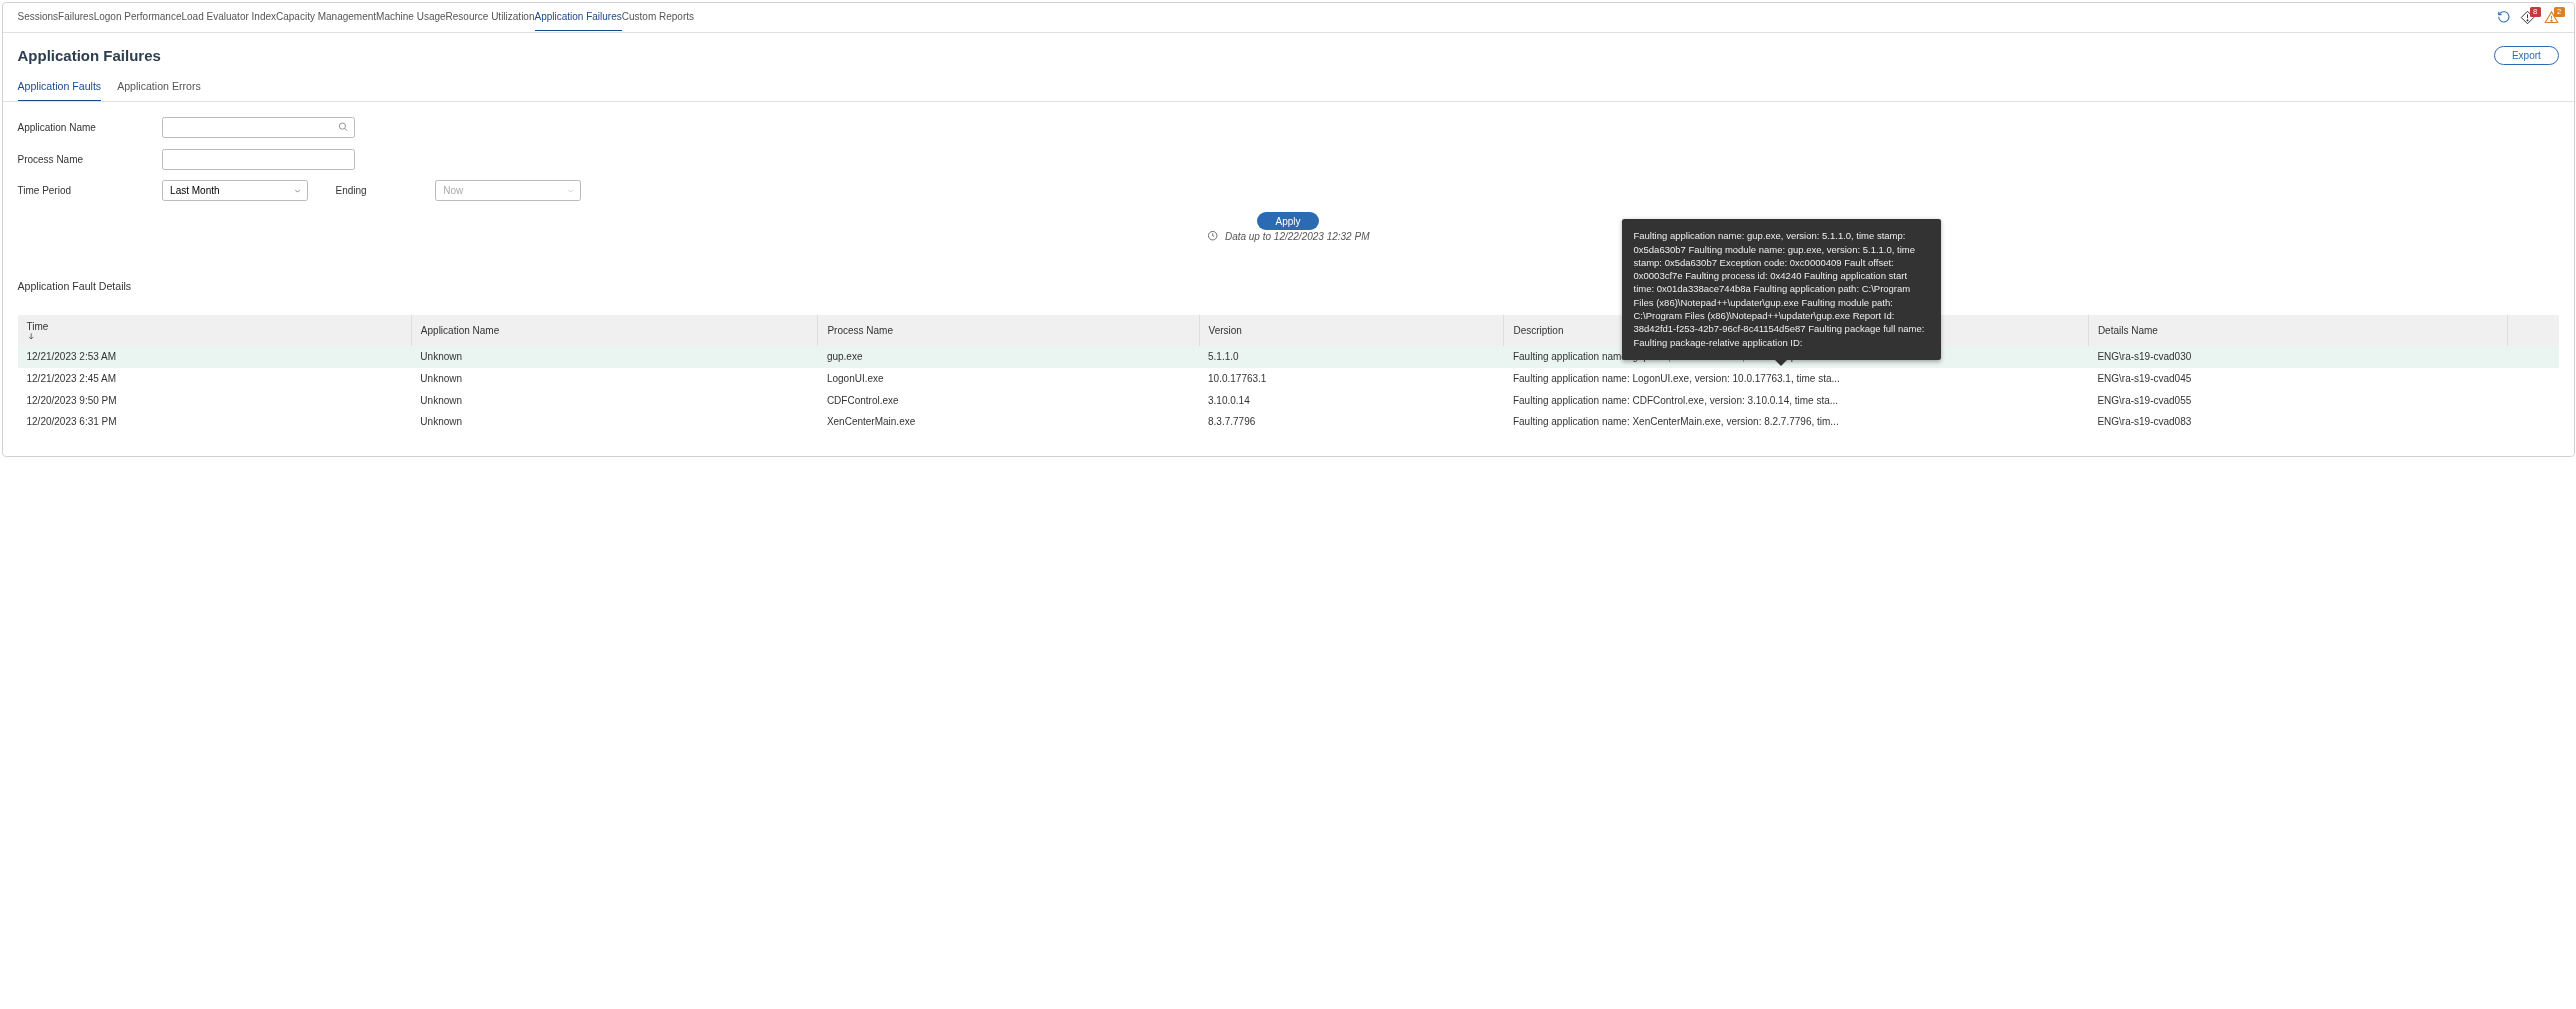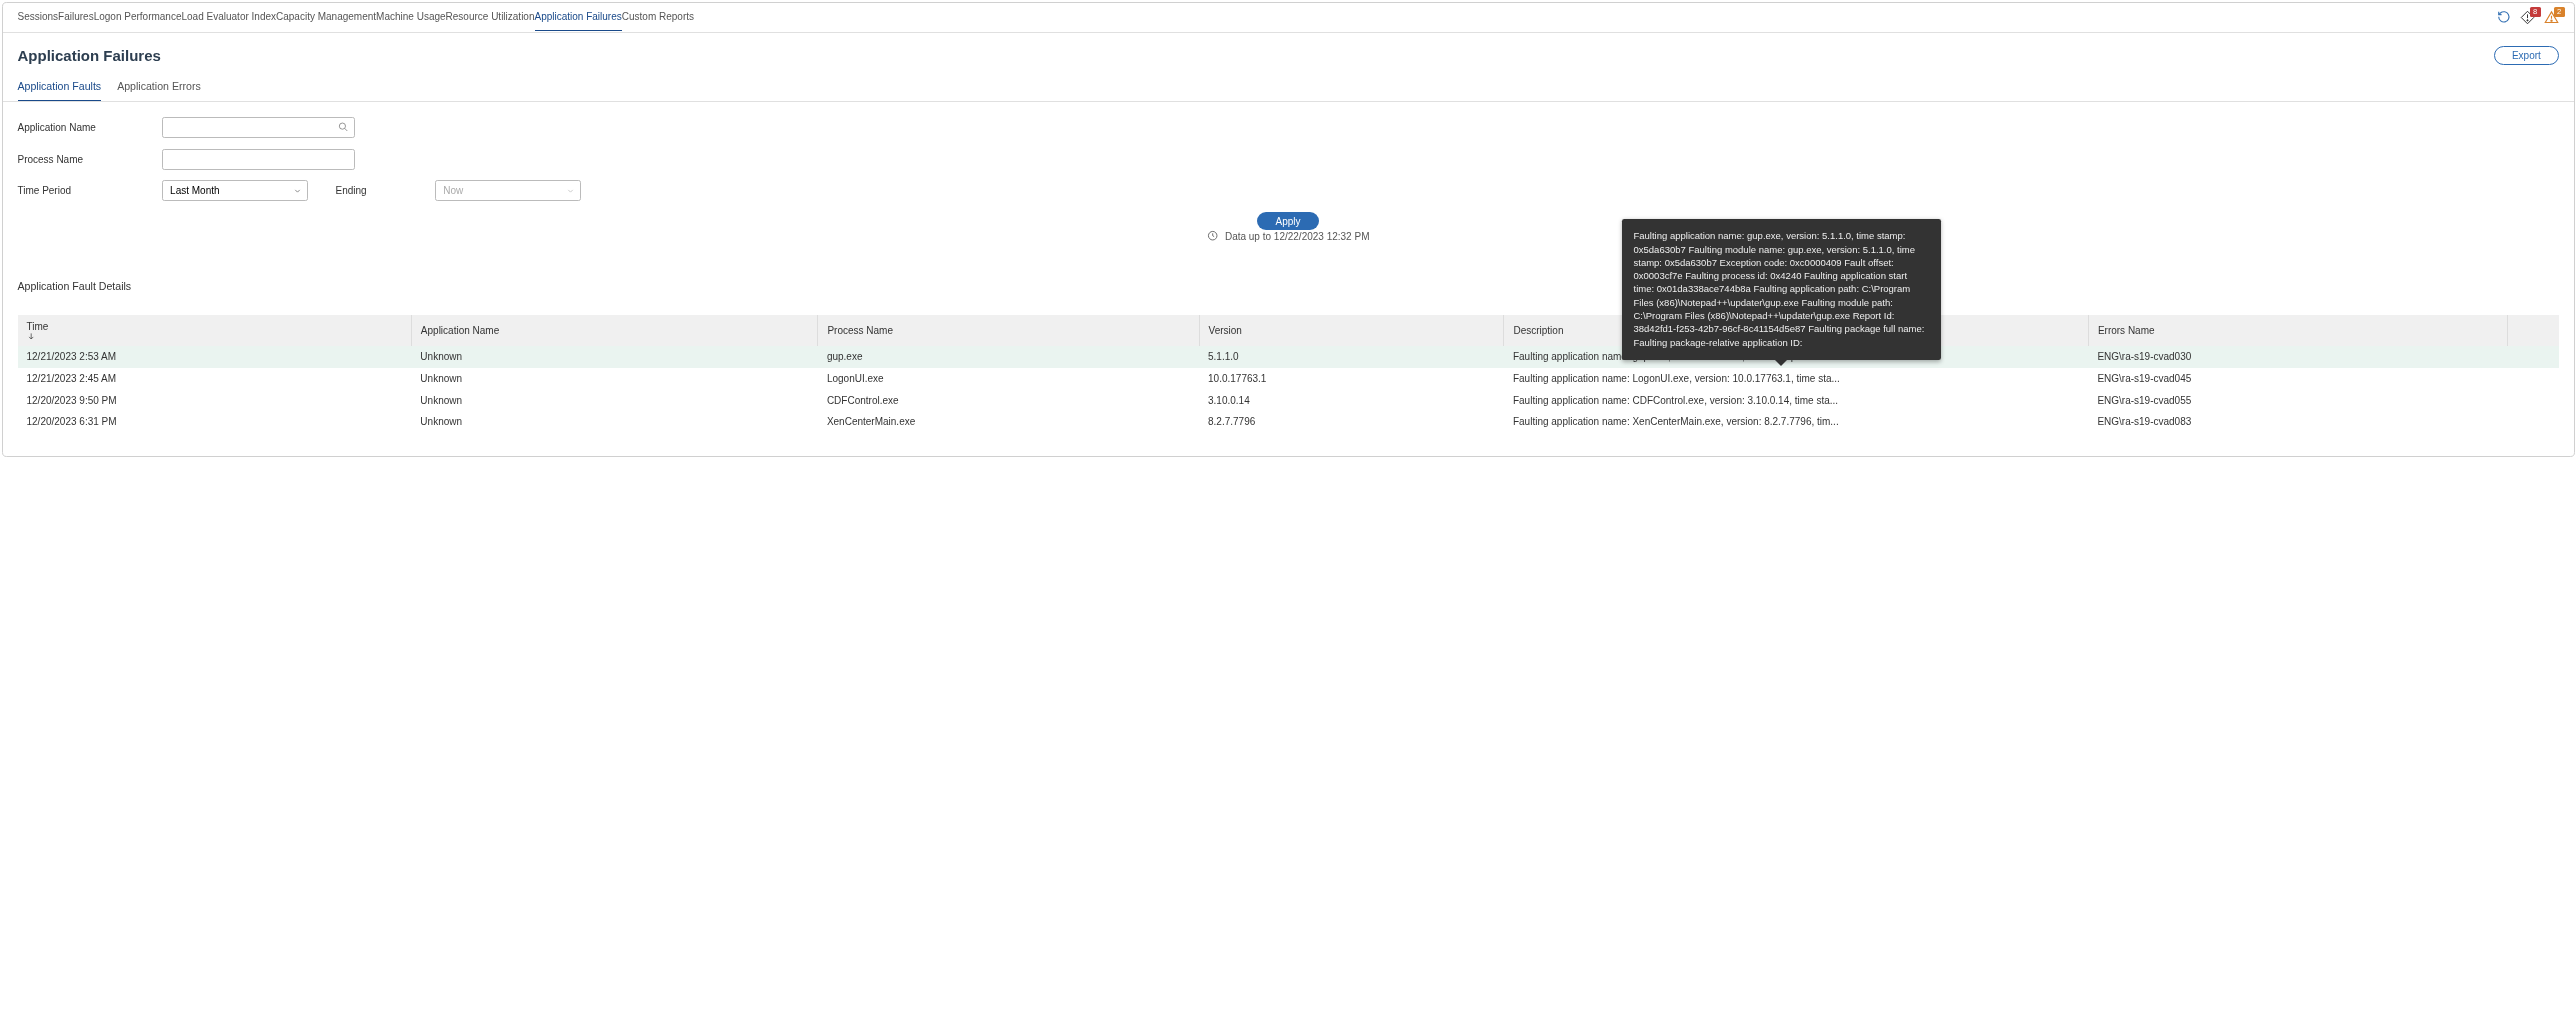--- a/index.html
+++ b/index.html
@@ -32,21 +32,21 @@
 .filter-label { width: 144px; color: #333; font-size: 10px; }
 .text-input { width: 193px; height: 21px; border: 0.8px solid #bbb; border-radius: 2.3px; padding: 0 21px 0 6px; font-size: 10px; }
 .input-wrap { position: relative; display: inline-block; }
 .search-icon { position: absolute; right: 6px; top: 50%; transform: translateY(-50%); color: #888; pointer-events: none; }
 .select-input { width: 146px; height: 21px; border: 0.8px solid #bbb; border-radius: 2.3px; padding: 0 21px 0 7.6px; font-size: 10px; background: #fff; appearance: none; cursor: pointer; }
 .select-wrap { position: relative; display: inline-block; }
 .chevron-icon { position: absolute; right: 6px; top: 50%; transform: translateY(-50%); color: #666; pointer-events: none; }
 .select-input:disabled { color: #aaa; background: #fff; }
 .ending-label { margin-left: 28px; margin-right: 68px; }
 .apply-btn { background: #2c6bb3; color: #fff; border: none; border-radius: 10.6px; padding: 3.8px 18px; cursor: pointer; font-size: 10px; }
-.data-upto { float: right; display: flex; align-items: center; color: #555; gap: 7px; }
+.data-upto { float: right; display: flex; align-items: center; color: #555; gap: 7px; font-style: italic; }
 
 
 .details-title { padding: 23px 15px 23px; font-size: 10.6px; font-weight: 500; color: #333; }
 .table-wrap { padding: 0 15px 23px; }
 table { width: 100%; border-collapse: collapse; table-layout: fixed; }
 thead th { background: #f0f0f0; text-align: left; padding: 6px 9px; font-weight: 500; font-size: 10px; color: #333; border-right: 0.8px solid #ddd; }
 thead th:last-child { border-right: none; }
 tbody td { padding: 5.3px 9px; font-size: 10px; color: #333; white-space: nowrap; overflow: hidden; text-overflow: ellipsis; }
 tbody tr:first-child { background: #eaf4f0; }
 .sort-icon { margin-left: 4.6px; }
@@ -174,21 +174,21 @@
       <thead>
           <tr id="thead-row">
             <th>Time<span class="sort-icon"><svg width="8.4" height="8.4" viewBox="0 0 24 24" fill="none" stroke="#333" stroke-width="2">
                   <line x1="12" y1="4" x2="12" y2="20"></line>
                   <polyline points="6 14 12 20 18 14"></polyline>
                 </svg></span></th>
             <th>Application Name</th>
             <th>Process Name</th>
             <th>Version</th>
             <th>Description</th>
-            <th>Errors Name</th>
+            <th>Details Name</th>
             <th></th>
           </tr>
         </thead>
       <tbody id="tbody">
           <tr>
             <td>12/21/2023 2:53 AM</td>
             <td>Unknown</td>
             <td>gup.exe</td>
             <td>5.1.1.0</td>
             <td>Faulting application name: gup.exe, version: 5.1.1.0, time stamp: 0x5da6...</td>
@@ -210,21 +210,21 @@
             <td>CDFControl.exe</td>
             <td>3.10.0.14</td>
             <td>Faulting application name: CDFControl.exe, version: 3.10.0.14, time sta...</td>
             <td>ENG\ra-s19-cvad055</td>
             <td></td>
           </tr>
           <tr>
             <td>12/20/2023 6:31 PM</td>
             <td>Unknown</td>
             <td>XenCenterMain.exe</td>
-            <td>8.2.7.7796</td>
+            <td>8.3.7.7796</td>
             <td>Faulting application name: XenCenterMain.exe, version: 8.2.7.7796, tim...</td>
             <td>ENG\ra-s19-cvad083</td>
             <td></td>
           </tr>
         </tbody>
     </table>
     <div class="tooltip" id="tooltip" style="left: 1619px; bottom: 96px;">Faulting application name: gup.exe, version: 5.1.1.0, time stamp: 0x5da630b7 Faulting module name: gup.exe, version: 5.1.1.0, time stamp: 0x5da630b7 Exception code: 0xc0000409 Fault offset: 0x0003cf7e Faulting process id: 0x4240 Faulting application start time: 0x01da338ace744b8a Faulting application path: C:\Program Files (x86)\Notepad++\updater\gup.exe Faulting module path: C:\Program Files (x86)\Notepad++\updater\gup.exe Report Id: 38d42fd1-f253-42b7-96cf-8c41154d5e87 Faulting package full name: Faulting package-relative application ID:</div>
   </div>
 </div>
 

